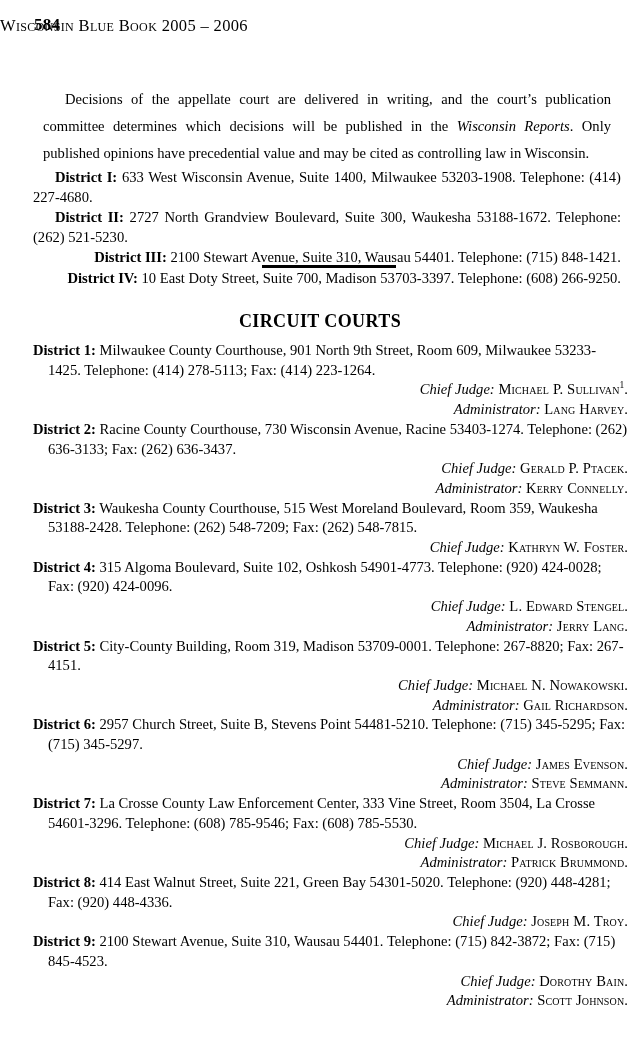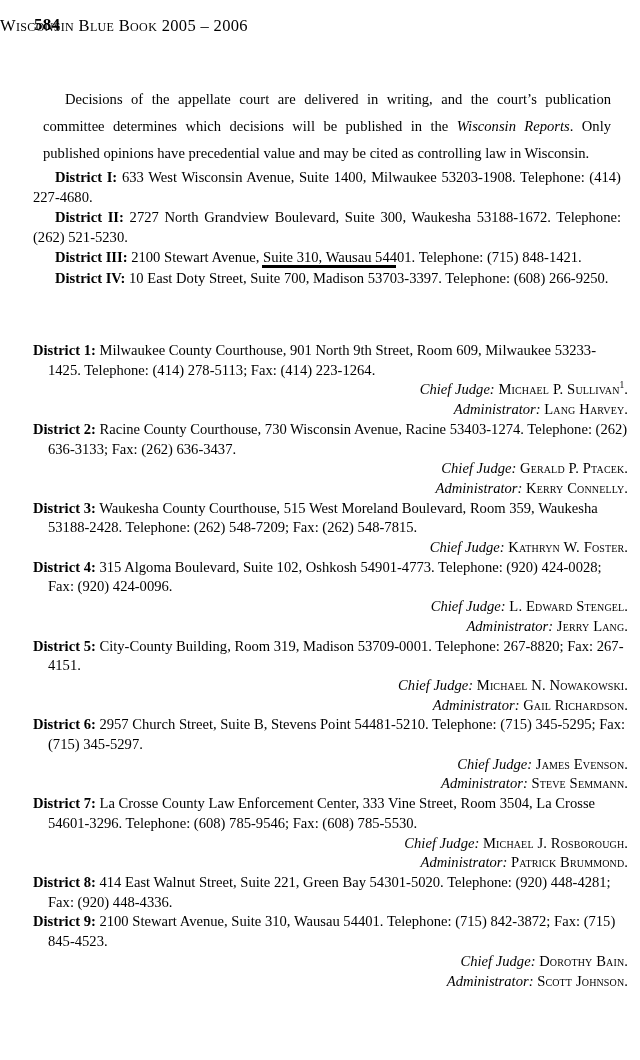--- a/index.html
+++ b/index.html
@@ -76,21 +76,21 @@
   
   p.district-roman {
     margin: 0;
     margin-top: 1px;
     font-size: 14.6px;
     line-height: 19.6px;
     text-align: justify;
     text-indent: 22px;
   }
   p.district-roman.nojust {
-    text-align: left;
+    text-align: right;
   }
   .dlabel {
     font-weight: bold;
   }
 
   
   .divider {
     position: absolute;
     left: 262px;
     top: 265px;
@@ -167,20 +167,21 @@
 
     <p class="para district-roman"><span class="dlabel">District II:</span><span> 2727 North Grandview Boulevard, Suite 300, Waukesha 53188-1672.  Telephone: (262) 521-5230.</span></p>
 
     <p class="para district-roman nojust"><span class="dlabel">District III:</span><span> 2100 Stewart Avenue, Suite 310, Wausau 54401.  Telephone: (715) 848-1421.</span></p>
 
     <p class="para district-roman nojust"><span class="dlabel">District IV:</span><span> 10 East Doty Street, Suite 700, Madison 53703-3397.  Telephone: (608) 266-9250.</span></p>
   </div>
 
   <div class="divider"></div>
 
+  <div class="section-heading">CIRCUIT COURTS</div>
 
   <div class="courts-list">
 
     <div class="district-entry">
       <p class="district-line"><span class="dlabel">District 1:</span><span> Milwaukee County Courthouse, 901 North 9th Street, Room 609, Milwaukee 53233-1425.  Telephone: (414) 278-5113; Fax: (414) 223-1264.</span></p>
       <p class="officer-line"><span class="officer-role">Chief Judge:</span> <span class="officer-name">Michael P. Sullivan</span><sup class="footnote-mark">1</sup><span>.</span></p>
       <p class="officer-line"><span class="officer-role">Administrator:</span> <span class="officer-name">Lang Harvey</span><span>.</span></p>
     </div>
 
     <div class="district-entry">
@@ -213,20 +214,21 @@
     </div>
 
     <div class="district-entry">
       <p class="district-line"><span class="dlabel">District 7:</span><span> La Crosse County Law Enforcement Center, 333 Vine Street, Room 3504, La Crosse 54601-3296.  Telephone: (608) 785-9546; Fax: (608) 785-5530.</span></p>
       <p class="officer-line"><span class="officer-role">Chief Judge:</span> <span class="officer-name">Michael J. Rosborough</span><span>.</span></p>
       <p class="officer-line"><span class="officer-role">Administrator:</span> <span class="officer-name">Patrick Brummond</span><span>.</span></p>
     </div>
 
     <div class="district-entry">
       <p class="district-line"><span class="dlabel">District 8:</span><span> 414 East Walnut Street, Suite 221, Green Bay 54301-5020.  Telephone: (920) 448-4281; Fax: (920) 448-4336.</span></p>
+      <p class="officer-line"><span class="officer-role">Chief Judge:</span> <span class="officer-name">Joseph M. Troy</span><span>.</span></p>
     </div>
 
     <div class="district-entry">
       <p class="district-line"><span class="dlabel">District 9:</span><span> 2100 Stewart Avenue, Suite 310, Wausau 54401.  Telephone: (715) 842-3872; Fax: (715) 845-4523.</span></p>
       <p class="officer-line"><span class="officer-role">Chief Judge:</span> <span class="officer-name">Dorothy Bain</span><span>.</span></p>
       <p class="officer-line"><span class="officer-role">Administrator:</span> <span class="officer-name">Scott Johnson</span><span>.</span></p>
     </div>
 
   </div>
 

